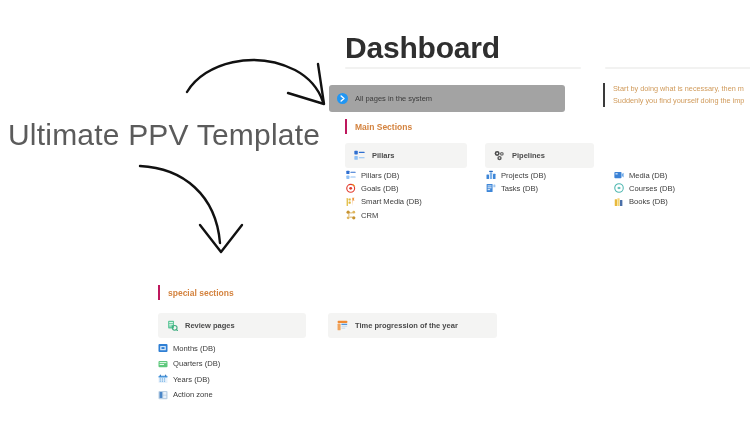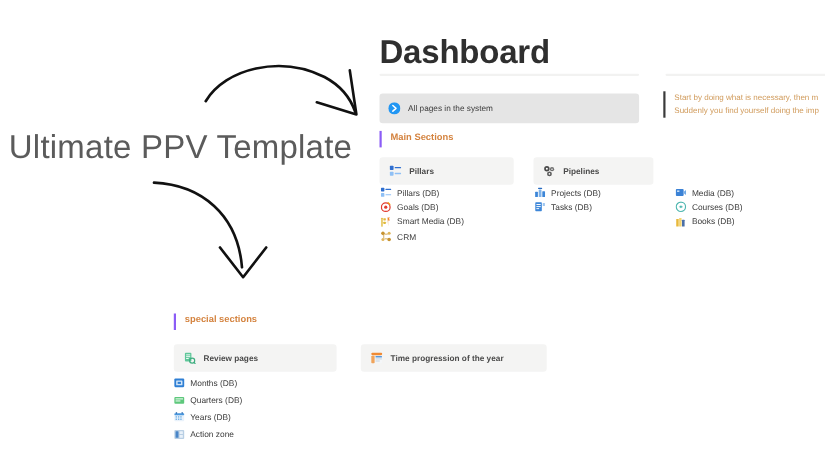--- a/index.html
+++ b/index.html
@@ -30,37 +30,37 @@
     letter-spacing: -0.2px;
   }
   .hr {
     position: absolute; height: 2px; background: #f2f2f1; border-radius: 1px;
   }
   #hr-left  { left: 345px; top: 67px; width: 236px; }
   #hr-right { left: 605px; top: 67px; width: 150px; }
 
   
   #allpages {
-    position: absolute; left: 345px; top: 85px; width: 236px; height: 27px;
-    background: #e5e5e5; border-radius: 3px;
+    position: absolute; left: 329px; top: 85px; width: 236px; height: 27px;
+    background: #a3a3a3; border-radius: 3px;
     display: flex; align-items: center; gap: 7px; padding-left: 8px;
   }
   #allpages .label { font-size: 7.5px; color: #3c3c3c; }
 
   
   #quote {
     position: absolute; left: 603px; top: 83px; width: 150px;
     padding-left: 8px; border-left: 2px solid #3a3a3a;
   }
   #quote div { font-size: 7.3px; color: #d09a5a; line-height: 1.62; white-space: nowrap; }
 
   
   .sec-head {
-    position: absolute; display: flex; 
-    padding-left: 8px; border-left: 2px solid #8b5cf6; height: 15px;
+    position: absolute; display: flex; align-items: center;
+    padding-left: 8px; border-left: 2px solid #be185d; height: 15px;
   }
   .sec-head span { font-size: 8.5px; font-weight: bold; color: #d4833f; }
   #sec-main    { left: 345px; top: 119px; }
   #sec-special { left: 158px; top: 285px; }
 
   
   .card {
     position: absolute; height: 25px; background: #f4f4f3; border-radius: 3px;
     display: flex; align-items: center; gap: 7px; padding-left: 9px;
   }

